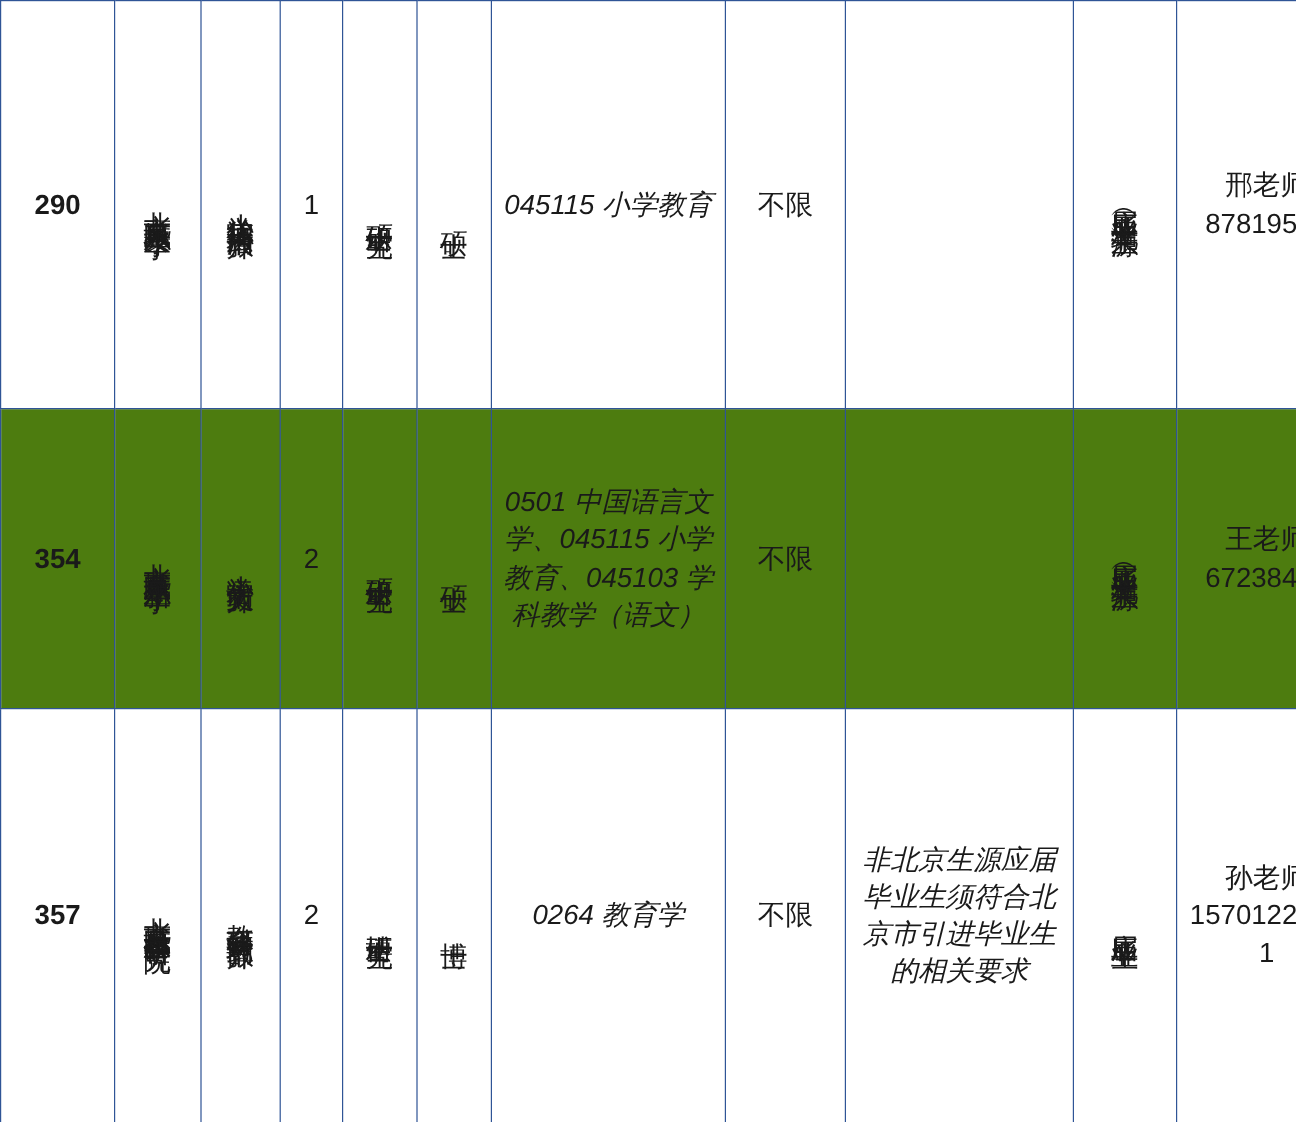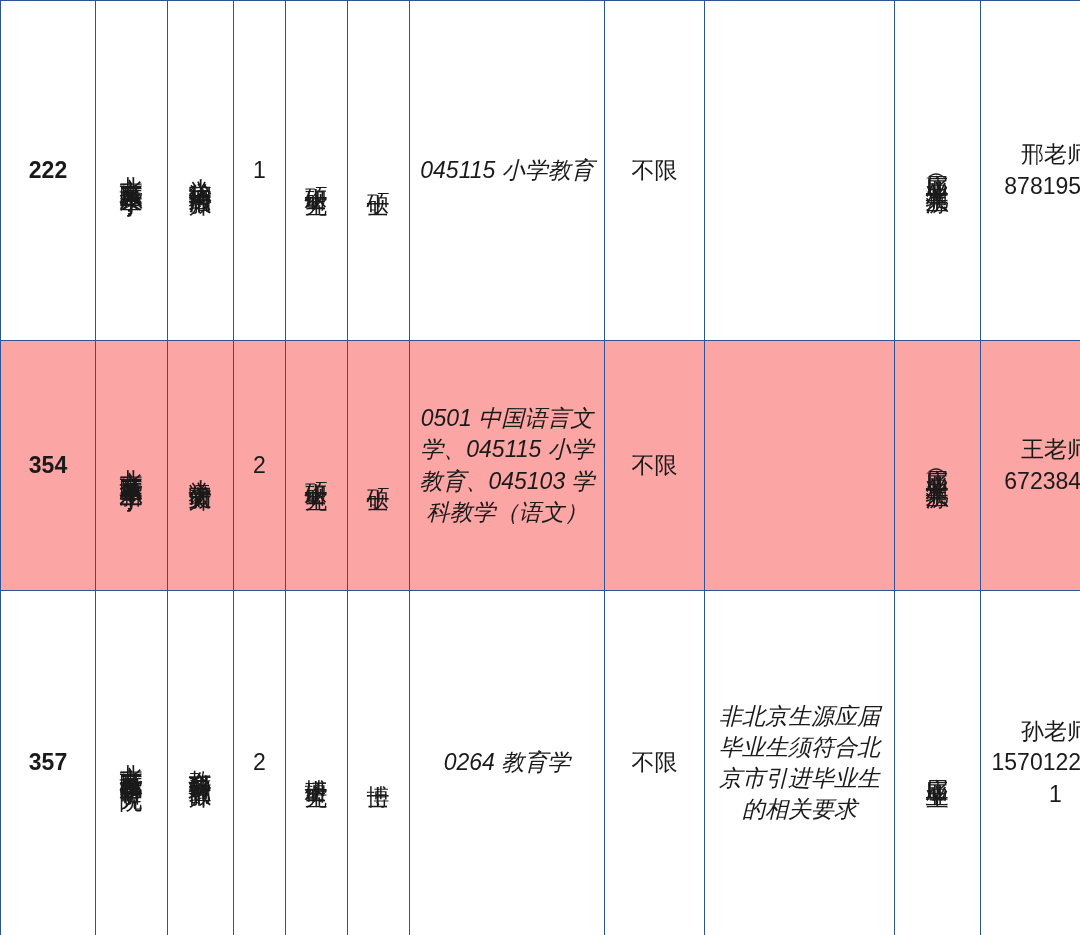--- a/index.html
+++ b/index.html
@@ -46,21 +46,21 @@
     writing-mode: vertical-rl;
     text-orientation: upright;
     letter-spacing: 2px;
     margin: 0 auto;
     display: inline-block;
     white-space: nowrap;
     line-height: 1.05;
     font-size: 23px;
   }
 
-  .row-alt td { background: #fca5a5; }
+  .row-alt td { background: #4d7c0f; }
   .row-plain td { background: #ffffff; }
 
   .no-cell {
     font-weight: bold;
     font-size: 26px;
   }
   .left-text {
     text-align: left;
     padding-left: 10px;
     padding-right: 10px;
@@ -87,21 +87,21 @@
       <col class="c-deg">
       <col class="c-major">
       <col class="c-cert">
     <col class="c-other">
       <col class="c-src">
       <col class="c-contact">
   </colgroup>
   <tbody>
 
     <tr class="row-plain h-row-1">
-      <td class="no-cell">222</td>
+      <td class="no-cell">290</td>
       <td><span class="vert">北京市东城区景泰小学</span></td>
       <td><span class="vert">小学道德与法治教师</span></td>
       <td>1</td>
       <td><span class="vert">硕士研究生</span></td>
       <td><span class="vert">硕士</span></td>
       <td class="left-text wrap-text">045115 小学教育</td>
       <td>不限</td>
       <td class="wrap-text"></td>
       <td><span class="vert">应届毕业生（北京生源）</span></td>
       <td class="wrap-text">

